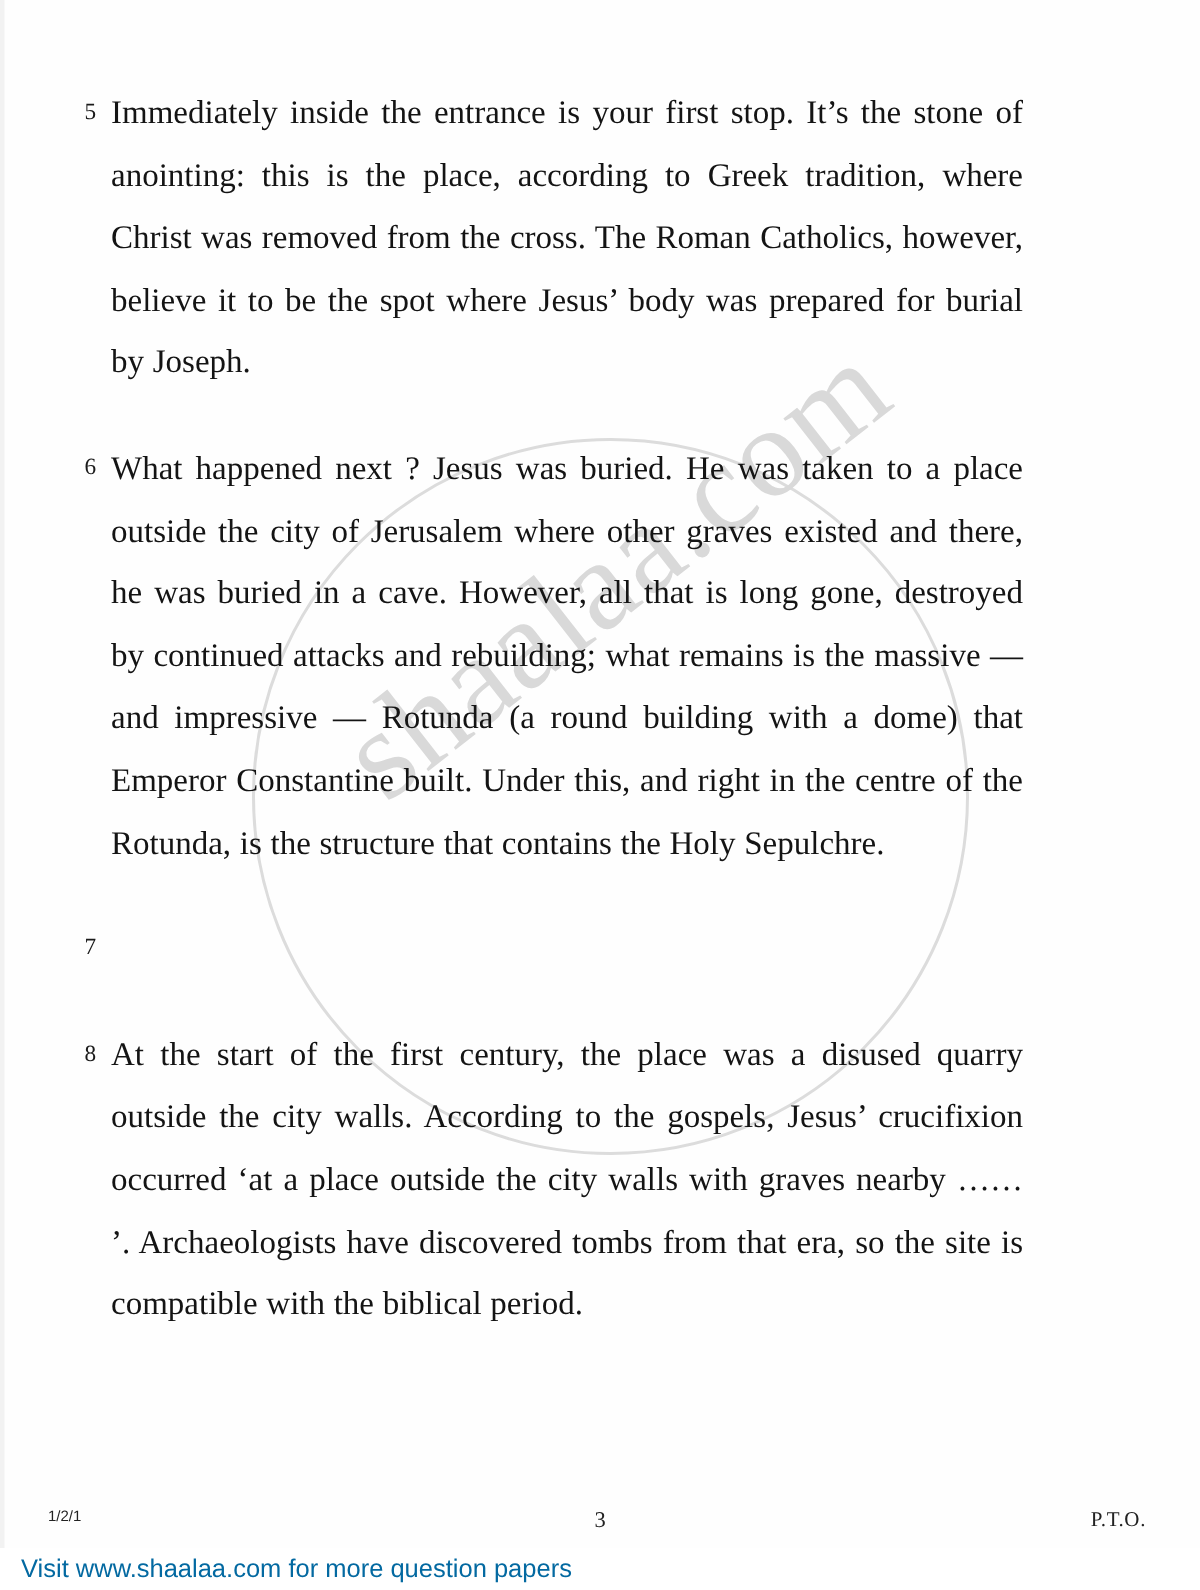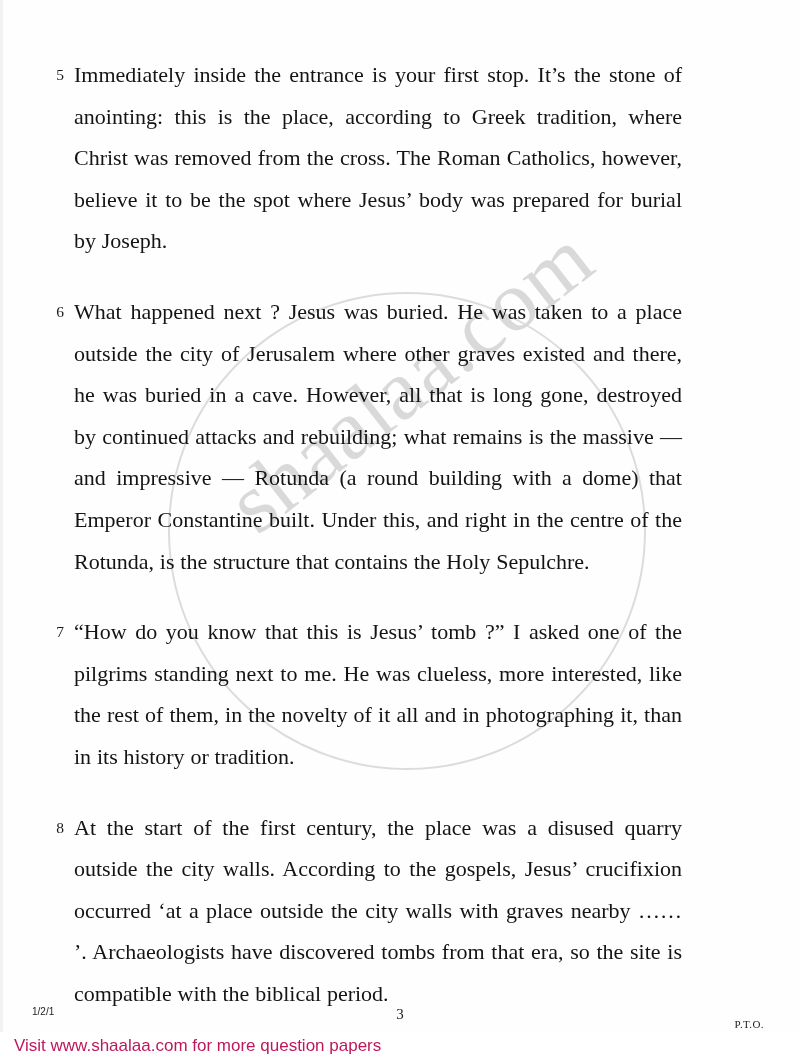--- a/index.html
+++ b/index.html
@@ -121,35 +121,35 @@
     position: absolute;
     left: 0;
     top: 0;
     width: 800px;
     text-align: center;
     font-size: 15px;
   }
   .footer-right {
     position: absolute;
     right: 36px;
-    top: 12px;
-    font-size: 11px;
+    top: 0;
+    font-size: 14px;
     letter-spacing: 0.4px;
   }
 
   
   .promo {
     position: absolute;
     left: 0;
     bottom: 0;
     width: 800px;
     height: 28px;
     line-height: 28px;
     background: #ffffff;
-    color: #be185d;
+    color: #0369a1;
     font-family: "Liberation Sans", sans-serif;
     font-size: 17px;
     padding-left: 14px;
     box-sizing: border-box;
     z-index: 4;
     white-space: nowrap;
     overflow: hidden;
   }
 </style>
 </head>
@@ -169,21 +169,20 @@
       <div class="para-body jf">Immediately inside the entrance is your first stop. It’s the stone of anointing: this is the place, according to Greek tradition, where Christ was removed from the cross. The Roman Catholics, however, believe it to be the spot where Jesus’ body was prepared for burial by Joseph.</div>
     </div>
 
     <div class="para">
       <div class="para-num">6</div>
       <div class="para-body jf">What happened next ? Jesus was buried. He was taken to a place outside the city of Jerusalem where other graves existed and there, he was buried in a cave. However, all that is long gone, destroyed by continued attacks and rebuilding; what remains is the massive — and impressive — Rotunda (a round building with a dome) that Emperor Constantine built. Under this, and right in the centre of the Rotunda, is the structure that contains the Holy Sepulchre.</div>
     </div>
 
     <div class="para">
       <div class="para-num">7</div>
-      <div class="para-body jf">“How do you know that this is Jesus’ tomb ?” I asked one of the pilgrims standing next to me. He was clueless, more interested, like the rest of them, in the novelty of it all and in photographing it, than in its history or tradition.</div>
     </div>
 
     <div class="para">
       <div class="para-num">8</div>
       <div class="para-body jf">At the start of the first century, the place was a disused quarry outside the city walls. According to the gospels, Jesus’ crucifixion occurred ‘at a place outside the city walls with graves nearby …… ’. Archaeologists have discovered tombs from that era, so the site is compatible with the biblical period.</div>
     </div>
 
   </div>
 
   <div class="footer">

